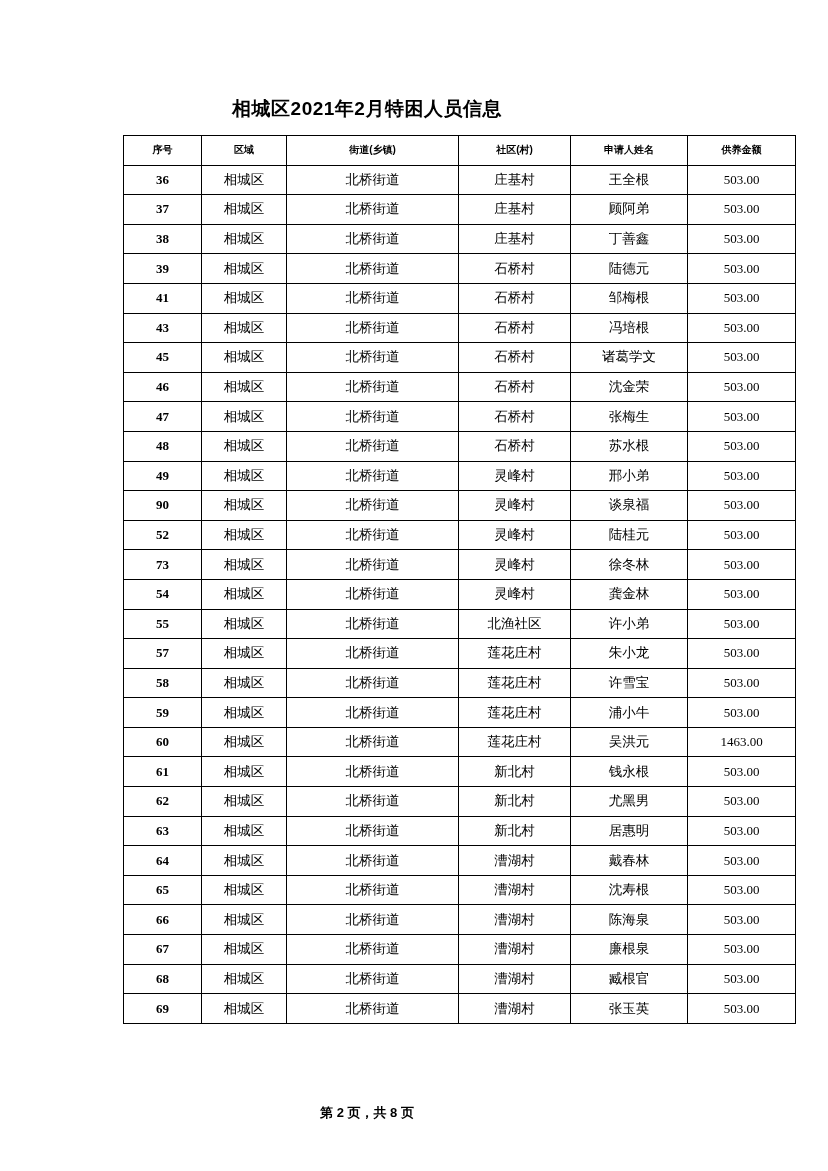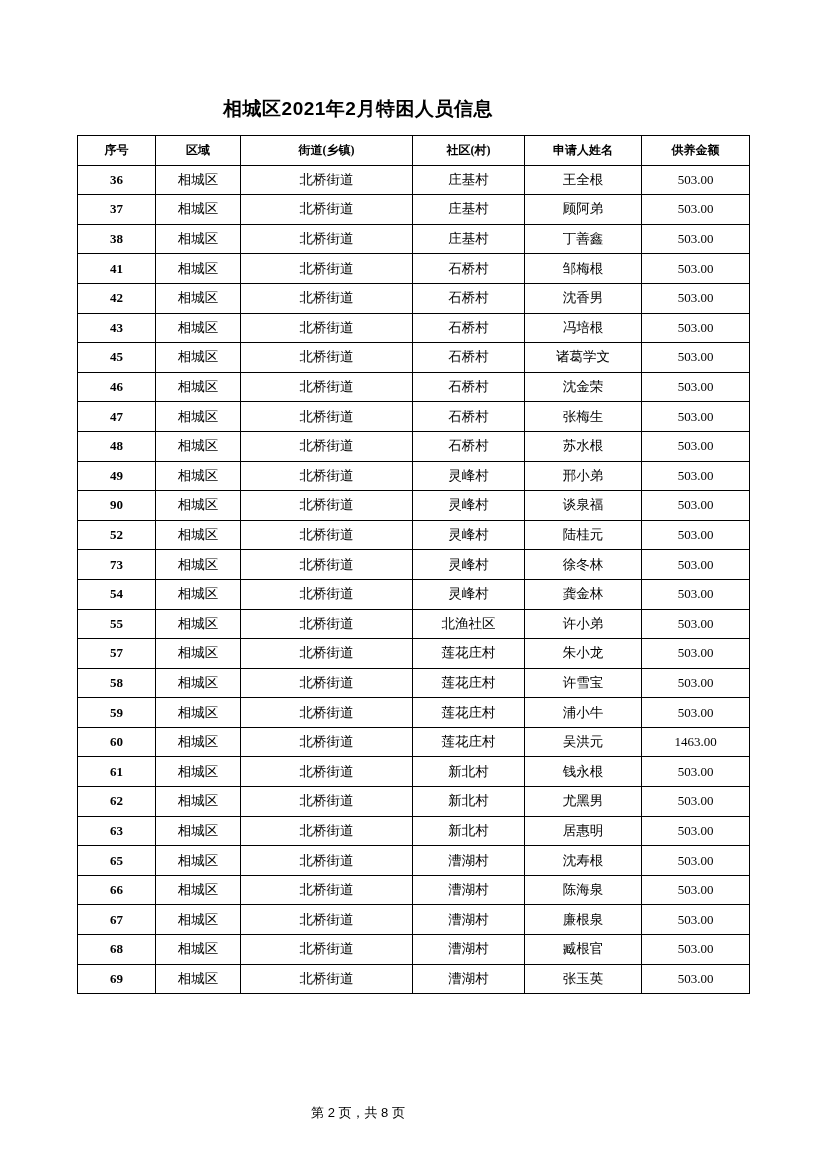--- a/index.html
+++ b/index.html
@@ -12,22 +12,23 @@
     height: 1171px;
     font-family: "Liberation Serif", "DejaVu Serif", serif;
     color: #000000;
     position: relative;
     overflow: hidden;
   }
   .page {
     width: 716px;
     height: 1171px;
     box-sizing: border-box;
-    padding: 0 77px;
+    padding: 0 114px;
     position: relative;
+    margin-left: 9px;
   }
   .doc-title {
     text-align: center;
     font-size: 19px;
     font-weight: bold;
     letter-spacing: 0.5px;
     margin: 0;
     padding-top: 96px;
     padding-bottom: 13px;
     font-family: "Liberation Sans", "DejaVu Sans", sans-serif;
@@ -43,22 +44,21 @@
     border: 1px solid #000000;
     text-align: center;
     vertical-align: middle;
     font-size: 13.5px;
     height: 28.6px;
     padding: 0 2px;
     font-family: "Liberation Sans", "DejaVu Sans", sans-serif;
   }
   table.info-table th {
     font-weight: bold;
-    font-size: 12px;
-    font-family: Liberation Serif, serif;
+    font-size: 10px;
   }
   table.info-table td.num,
   table.info-table td.amount {
     font-family: "Liberation Serif", "DejaVu Serif", serif;
     font-weight: bold;
     font-size: 13px;
   }
   table.info-table td.amount {
     font-weight: normal;
   }
@@ -69,20 +69,21 @@
   col.c-name   { width: 117px; }
   col.c-amount { width: 108px; }
   .footer {
     position: absolute;
     left: 0;
     right: 0;
     top: 1104px;
     text-align: center;
     font-size: 13px;
     font-family: "Liberation Sans", "DejaVu Sans", sans-serif;
+    font-weight: bold;
   }
 </style>
 </head>
 <body>
 
 <div class="page">
 
   <h1 class="doc-title">相城区2021年2月特困人员信息</h1>
 
   <table class="info-table">
@@ -123,33 +124,33 @@
         </tr>
         <tr>
           <td class="num">38</td>
           <td>相城区</td>
           <td>北桥街道</td>
           <td>庄基村</td>
           <td>丁善鑫</td>
           <td class="amount">503.00</td>
         </tr>
         <tr>
+          <td class="num">39</td>
+          <td>相城区</td>
+          <td>北桥街道</td>
+          <td>石桥村</td>
+          <td>陆德元</td>
+          <td class="amount">503.00</td>
+        </tr>
+        <tr>
           <td class="num">41</td>
           <td>相城区</td>
           <td>北桥街道</td>
           <td>石桥村</td>
           <td>邹梅根</td>
-          <td class="amount">503.00</td>
-        </tr>
-        <tr>
-          <td class="num">42</td>
-          <td>相城区</td>
-          <td>北桥街道</td>
-          <td>石桥村</td>
-          <td>沈香男</td>
           <td class="amount">503.00</td>
         </tr>
         <tr>
           <td class="num">43</td>
           <td>相城区</td>
           <td>北桥街道</td>
           <td>石桥村</td>
           <td>冯培根</td>
           <td class="amount">503.00</td>
         </tr>
@@ -283,20 +284,28 @@
         </tr>
         <tr>
           <td class="num">63</td>
           <td>相城区</td>
           <td>北桥街道</td>
           <td>新北村</td>
           <td>居惠明</td>
           <td class="amount">503.00</td>
         </tr>
         <tr>
+          <td class="num">64</td>
+          <td>相城区</td>
+          <td>北桥街道</td>
+          <td>漕湖村</td>
+          <td>戴春林</td>
+          <td class="amount">503.00</td>
+        </tr>
+        <tr>
           <td class="num">65</td>
           <td>相城区</td>
           <td>北桥街道</td>
           <td>漕湖村</td>
           <td>沈寿根</td>
           <td class="amount">503.00</td>
         </tr>
         <tr>
           <td class="num">66</td>
           <td>相城区</td>

